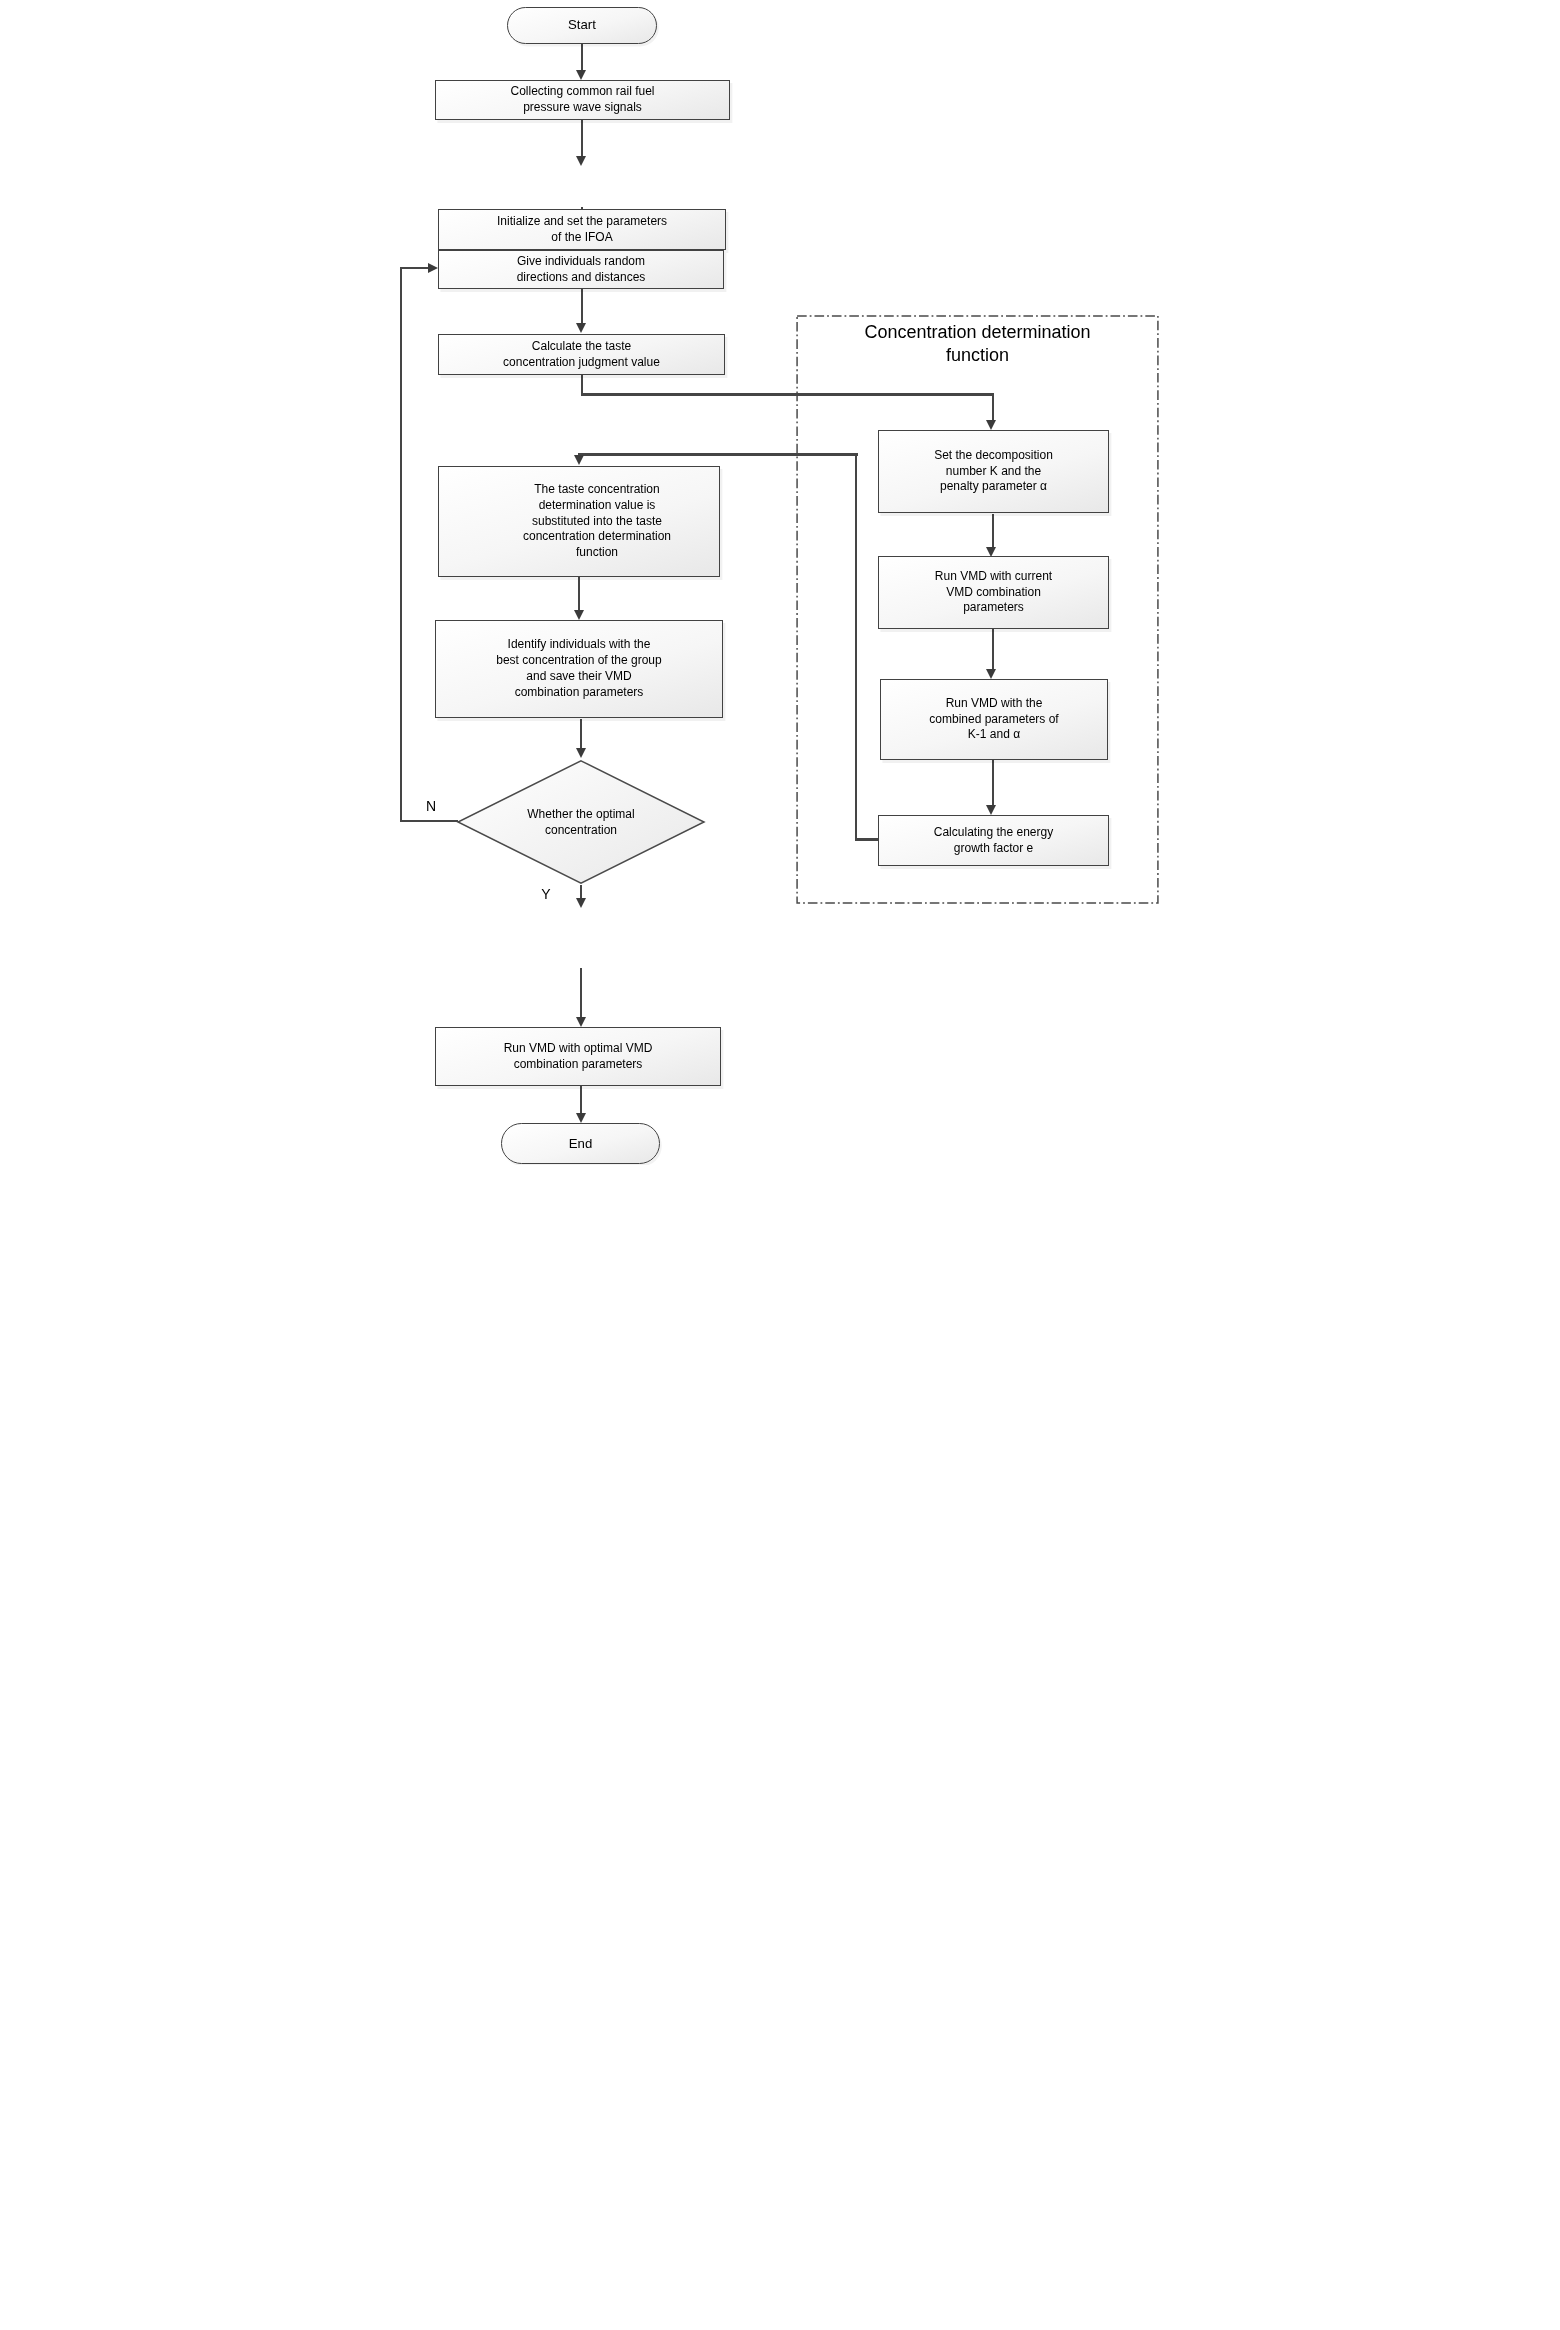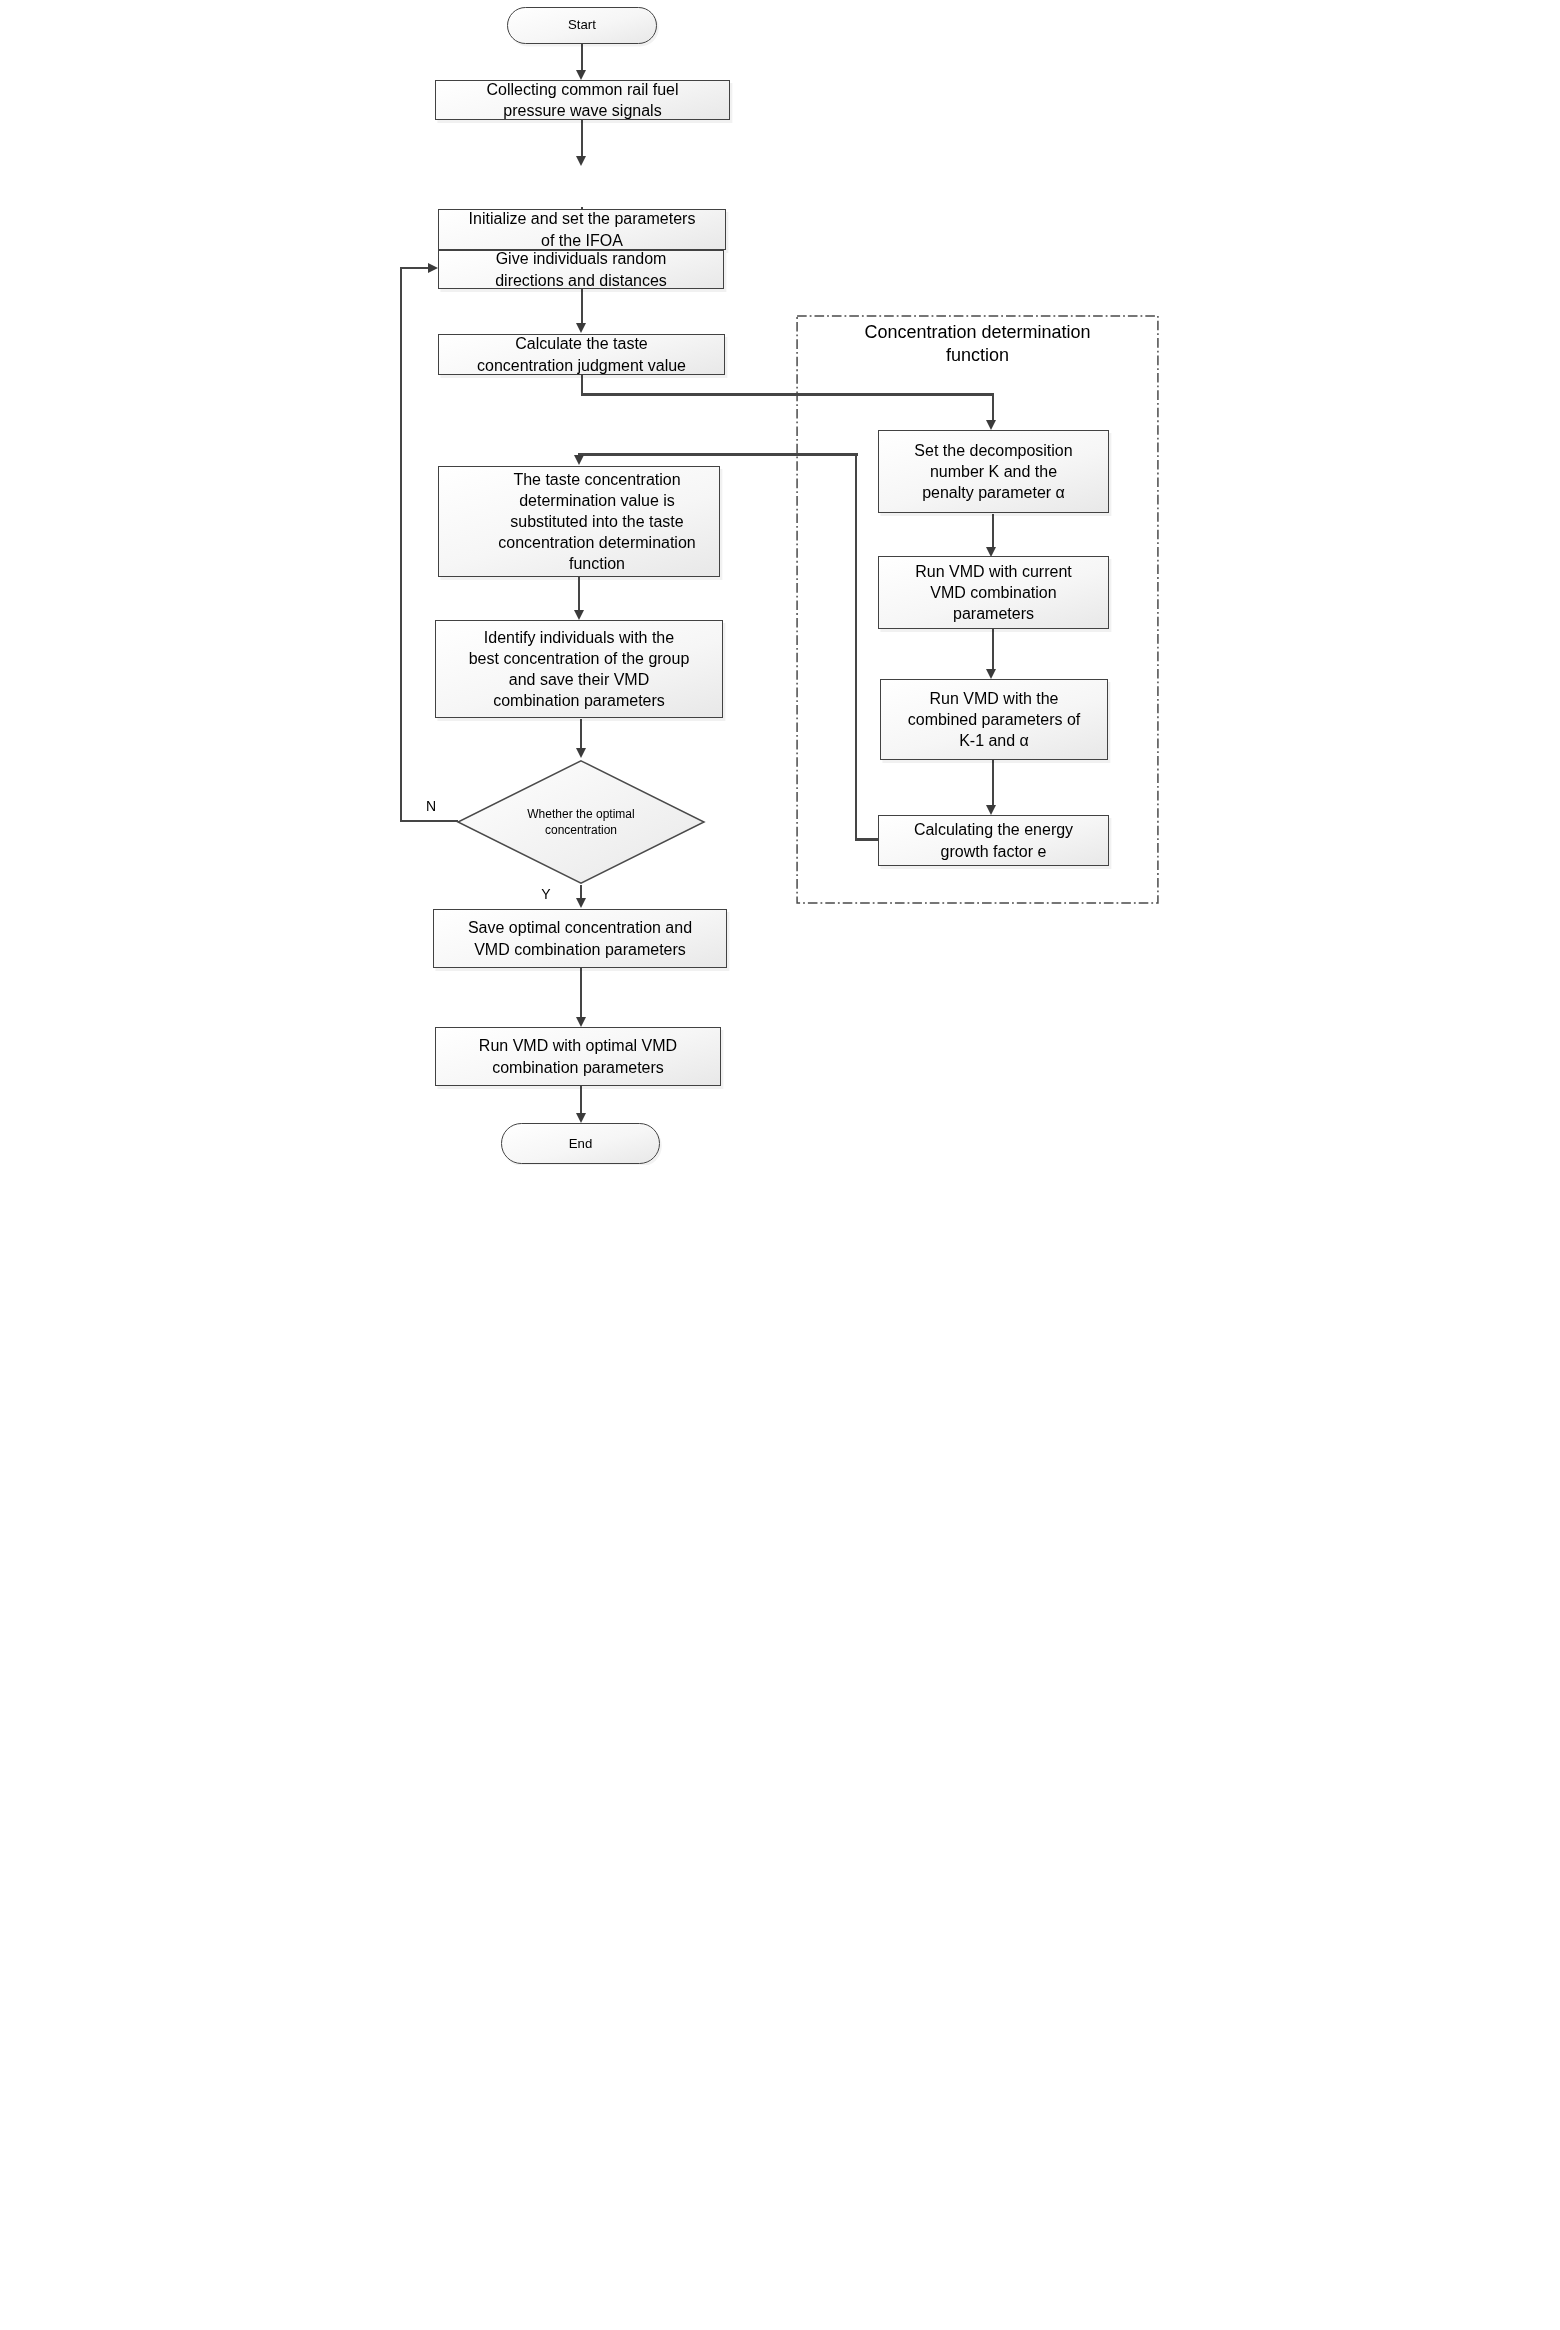--- a/index.html
+++ b/index.html
@@ -6,21 +6,21 @@
   .canvas{
     position:relative;width:780px;height:1165px;margin:0 auto;
     background:#ffffff;font-family:"Liberation Sans",sans-serif;color:#000;
     overflow:hidden;
   }
   .node{
     position:absolute;display:flex;align-items:center;justify-content:center;
     text-align:center;box-sizing:border-box;
     background:linear-gradient(165deg,#ffffff 0%,#f6f6f6 55%,#e8e8e8 100%);
     border:1.2px solid #424242;
-    font-size:16px;line-height:1.32;
+    font-size:12px;line-height:1.32;
     box-shadow:2.4px 3px 0 rgba(0,0,0,0.055);
   }
   .node .txt span{display:block;}
   .terminal{border-radius:20.4px;font-size:13.2px;box-shadow:1.8px 2.4px 0 rgba(0,0,0,0.05);}
   .line{position:absolute;background:#454545;}
   .arrow{position:absolute;width:0;height:0;}
   .arrow.down{border-left:5.4px solid transparent;border-right:5.4px solid transparent;border-top:10.2px solid #3b3b3b;}
   .arrow.right{border-top:5.4px solid transparent;border-bottom:5.4px solid transparent;border-left:10.2px solid #3b3b3b;}
   .dashed-region{position:absolute;left:406px;top:315px;width:363px;height:589px;}
   .group-title{
@@ -168,26 +168,20 @@
         </linearGradient>
       </defs>
       <polygon points="208,3 413,105 208,207 3,105" fill="url(#dg)" stroke="#4a4a4a" stroke-width="2.5"></polygon>
     </svg>
     <div class="diamond-text">
       <span>Whether the optimal</span>
       <span>concentration</span>
     </div>
   </div>
 
-  <div class="node" style="left:43px;top:909px;width:294px;height:59px;">
-    <div class="txt">
-      <span>Save optimal concentration and</span>
-      <span>VMD combination parameters</span>
-    </div>
-  </div>
 
   <div class="node" style="left:45px;top:1027px;width:286px;height:59px;">
     <div class="txt">
       <span>Run VMD with optimal VMD</span>
       <span>combination parameters</span>
     </div>
   </div>
 
   <div class="node terminal" style="left:111px;top:1123px;width:159px;height:41px;">
     <div class="txt">

